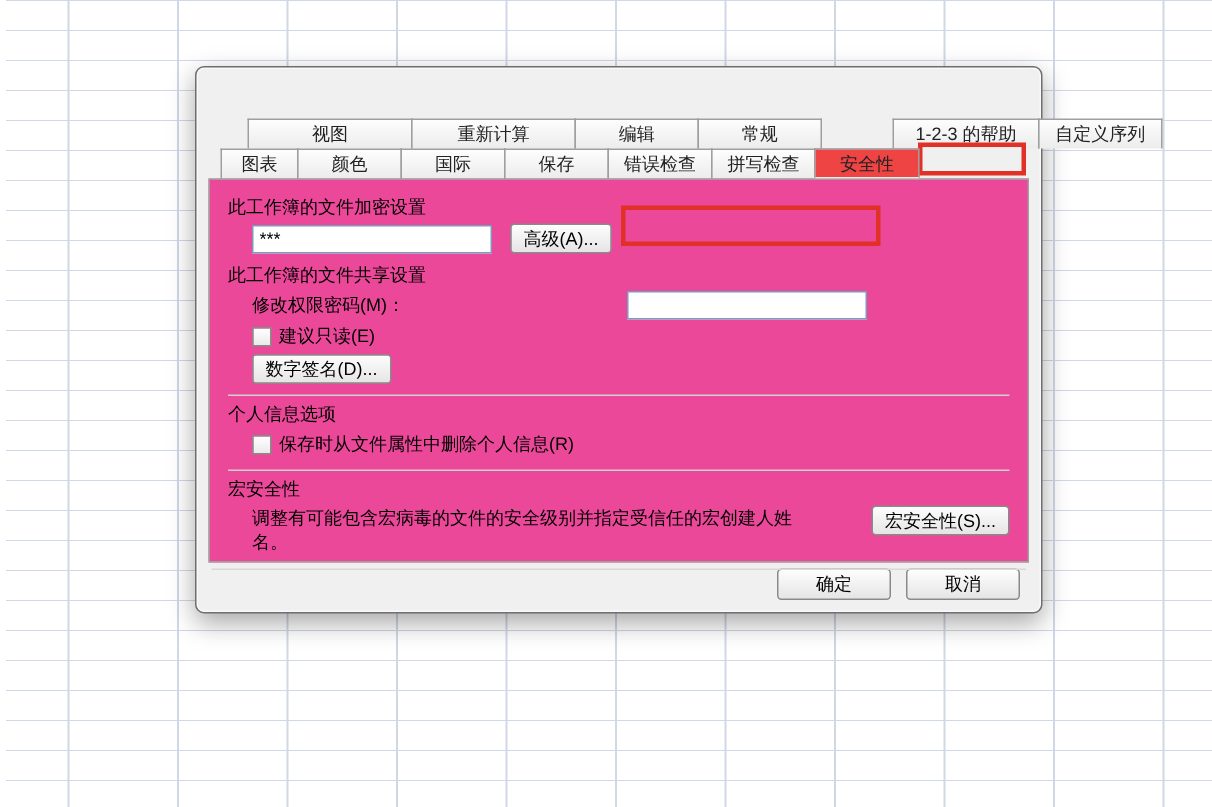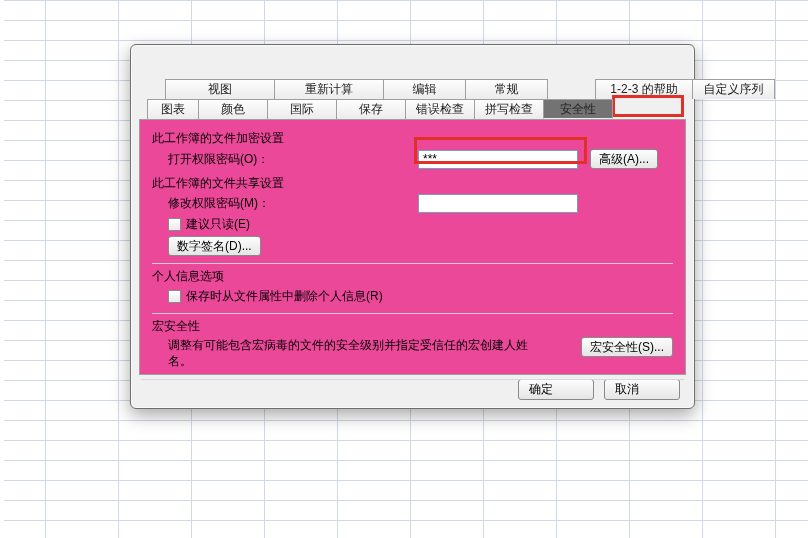--- a/index.html
+++ b/index.html
@@ -91,21 +91,21 @@
   .w-changgui{ width:83px;}
   .w-123{ width:98px;margin-left:48px;}
   .w-zidingyi{ width:83px;}
   
   .w-tubiao{ width:52px; margin-left:8px;}
   .w-yanse{ width:70px;align-items:center;}
   .w-guoji{ width:70px;}
   .w-baocun{ width:70px;}
   .w-cuowu{ width:70px;}
   .w-pinxie{ width:70px;}
-  .w-anquan{ width:70px; background:#737373; z-index:2; border-bottom:1px solid #f0f0f0; margin-bottom:-1px;}
+  .w-anquan{ width:70px; background:#ef4444; z-index:2; border-bottom:1px solid #f0f0f0; margin-bottom:-1px;}
 
   .tabpanel {
     border:1px solid #9f9f9f;
     background:#ec4899;
     height: 256px;
     position:relative;
     padding: 6px 12px 10px 12px;
   }
 
   .section-label { margin-top:4px; }
@@ -123,21 +123,21 @@
   }
   .btn {
     height: 21px;
     border:1px solid #8a8a8a;
     background: linear-gradient(#fdfdfd,#e5e5e5);
     border-radius:3px;
     font-size:12px;
     padding: 0 10px;
     font-family: inherit;
     cursor:default;
-    display:inline-flex; align-items:center; justify-content:flex-start;
+    display:inline-flex; align-items:center; justify-content:center;
   }
   .btn.small { height:20px; padding:0 8px; }
   .checkbox {
     width:13px; height:13px;
     border:1px solid #8a8a8a;
     background: linear-gradient(#fff,#eaeaea);
     margin-right:5px;
     display:inline-block;
     vertical-align:middle;
   }
@@ -208,21 +208,20 @@
           <span>拼写检查</span>
         </div>
       <div class="tab w-anquan">
           <span>安全性</span>
         </div>
     </div>
 
     <div class="tabpanel">
       <div class="section-label">此工作簿的文件加密设置</div>
       <div class="formrow indent">
-        <label style="width:250px;">打开权限密码(O)：</label>
         <input class="text" type="text" style="width: 160px;" value="***">
         <span style="width:12px;"></span>
         <button class="btn small">
             <span>高级(A)...</span>
           </button>
       </div>
 
       <div class="section-label" style="margin-top:6px;">此工作簿的文件共享设置</div>
       <div class="formrow indent">
         <label style="width:250px;">修改权限密码(M)：</label>

